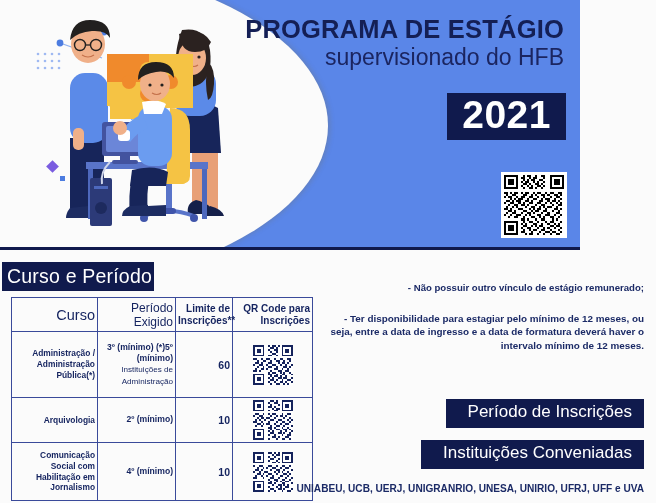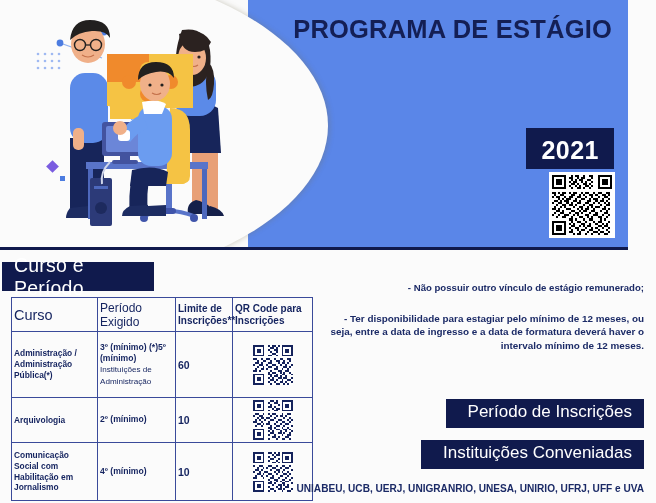--- a/index.html
+++ b/index.html
@@ -6,21 +6,21 @@
   body{
     width:656px;height:503px;
     background:#ffffff;
     font-family:"Liberation Sans", sans-serif;
     overflow:hidden;
     position:relative;
   }
   #poster{position:absolute;inset:0;width:656px;height:503px;overflow:hidden;background:#fbfbfb;}
 
   
-  .hero{position:absolute;left:0;top:0;width:628px;height:250px;overflow:hidden;background:#fafafa;}
+  .hero{position:absolute;left:0;top:0;width:580px;height:250px;overflow:hidden;background:#fafafa;}
   .hero-blue{position:absolute;right:0;top:0;width:380px;height:250px;background:#5a86e8;}
   
   .hero-white{
     position:absolute;left:-340px;top:-42px;width:668px;height:335px;
     background:#fbfbfb;border-radius:50%;
     box-shadow:2px 0 5px rgba(120,110,80,.28);
   }
   .hero-white-fill{position:absolute;left:0;top:0;width:60px;height:250px;background:#fbfbfb;}
   .hero-bottom-rule{position:absolute;left:0;top:247px;width:656px;height:6px;background:#101a4d;}
 
@@ -30,52 +30,52 @@
     font-size:25.5px;font-weight:bold;color:#141f55;letter-spacing:.2px;
     line-height:1.06;white-space:nowrap;
   }
   .hero-t2{
     font-size:23px;font-weight:400;color:#1b2560;line-height:1.14;
     margin-top:1px;white-space:nowrap;
   }
   .year-box{
     position:absolute;right:14px;top:93px;
     background:#101a4d;color:#ffffff;
-    font-size:25px;font-weight:bold;letter-spacing:.5px;
-    padding:10px 15px 6px 15px;line-height:1;margin-top:35px;
+    font-size:39px;font-weight:bold;letter-spacing:.5px;
+    padding:2px 15px 6px 15px;line-height:1;
   }
 
   .edital{
     position:absolute;right:120px;top:182px;width:175px;text-align:right;
     font-size:10.3px;font-weight:bold;color:#12153a;line-height:1.55;
   }
   .qr-hero{
     position:absolute;right:13px;top:172px;width:66px;height:66px;
     background:#ffffff;padding:3px;box-sizing:border-box;
   }
 
   
   .illus{position:absolute;left:24px;top:10px;width:252px;height:228px;}
 
   
   .curso-banner{
     position:absolute;left:2px;top:262px;width:152px;height:29px;
     background:#101a4d;color:#fff;
-    display:flex;align-items:center;padding-left:12px;box-sizing:border-box;
+    display:flex;align-items:center;padding-left:5px;box-sizing:border-box;
     font-size:19.5px;font-weight:400;letter-spacing:.2px;
   }
 
   
   .tbl{
     position:absolute;left:11px;top:297px;width:301px;
     border-collapse:collapse;table-layout:fixed;
   }
   .tbl td,.tbl th{
     border:1px solid #3a4a9a;
-    color:#14235f;text-align:left;vertical-align:middle;
+    color:#14235f;text-align:right;vertical-align:middle;
     padding:2px 2px;
   }
   .tbl th.h-main{font-size:14.5px;font-weight:400;height:29px;}
   .tbl th.h-sub{font-size:10px;font-weight:700;line-height:1.18;height:29px;}
   .c1{width:86px;}.c2{width:78px;}.c3{width:57px;}.c4{width:80px;}
   .cell-course{font-size:8.4px;font-weight:bold;line-height:1.3;}
   .cell-period{font-size:8.6px;font-weight:bold;line-height:1.3;}
   .cell-period .sub{font-weight:normal;font-size:8.1px;}
   .cell-limit{font-size:10.5px;font-weight:bold;}
   .cell-qr{padding:3px;}
@@ -234,20 +234,21 @@
         <circle cx="126" cy="75" r="1.6" fill="#22201f"></circle>
         <circle cx="138" cy="75" r="1.6" fill="#22201f"></circle>
         <path d="M128 83 q5 3 9 0" stroke="#c4714a" stroke-width="1.2" fill="none"></path>
         <path d="M106 196 q-8 4 -8 10 l26 0 0 -11z" fill="#1d2c62"></path>
         <path d="M124 196 q-6 4 -6 10 l24 0 0 -11z" fill="#1d2c62"></path>
       </g>
     </svg>
 
     <div class="hero-txt">
       <div class="hero-t1">PROGRAMA DE ESTÁGIO</div>
+      <div class="hero-t2">supervisionado do HFB</div>
     </div>
     <div class="year-box">2021</div>
 
 
     <div class="qr-hero">
       <svg viewBox="0 0 29 29" width="100%" height="100%" shape-rendering="crispEdges">
         <rect width="29" height="29" fill="#fff"></rect>
         <g fill="#000">
           <rect x="0" y="0" width="7" height="7"></rect>
             <rect x="1" y="1" width="5" height="5" fill="#fff"></rect>

